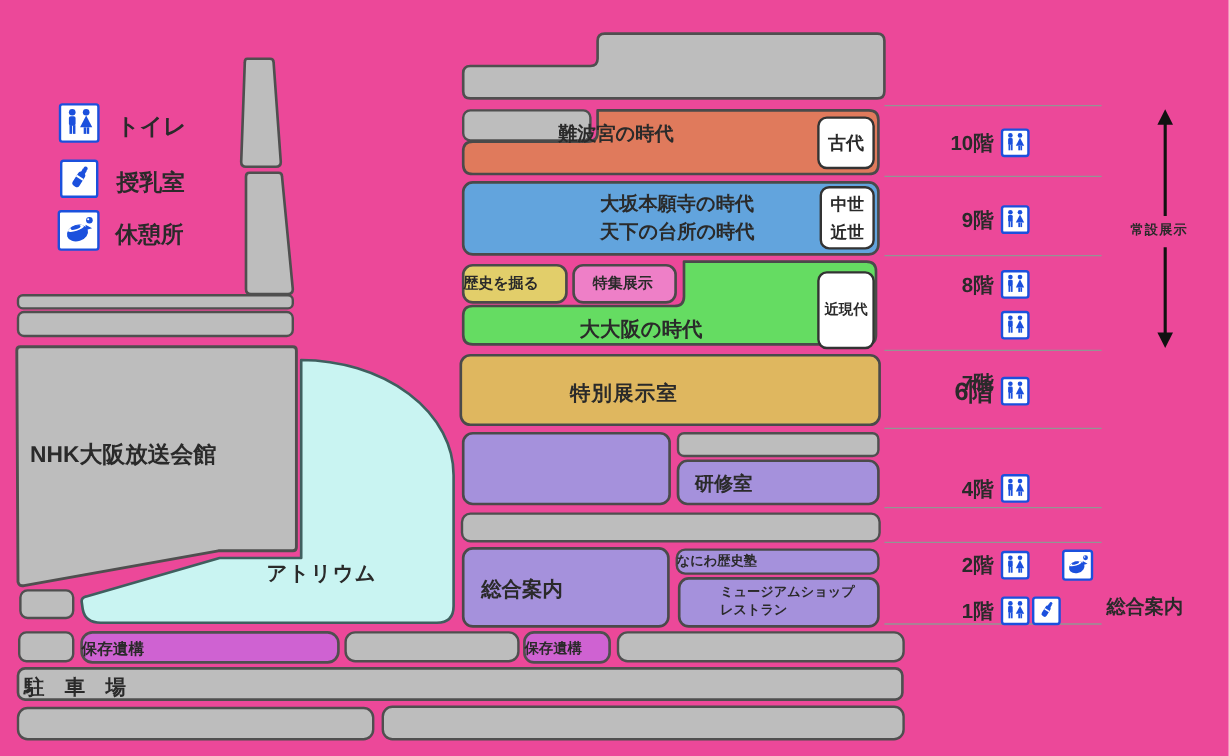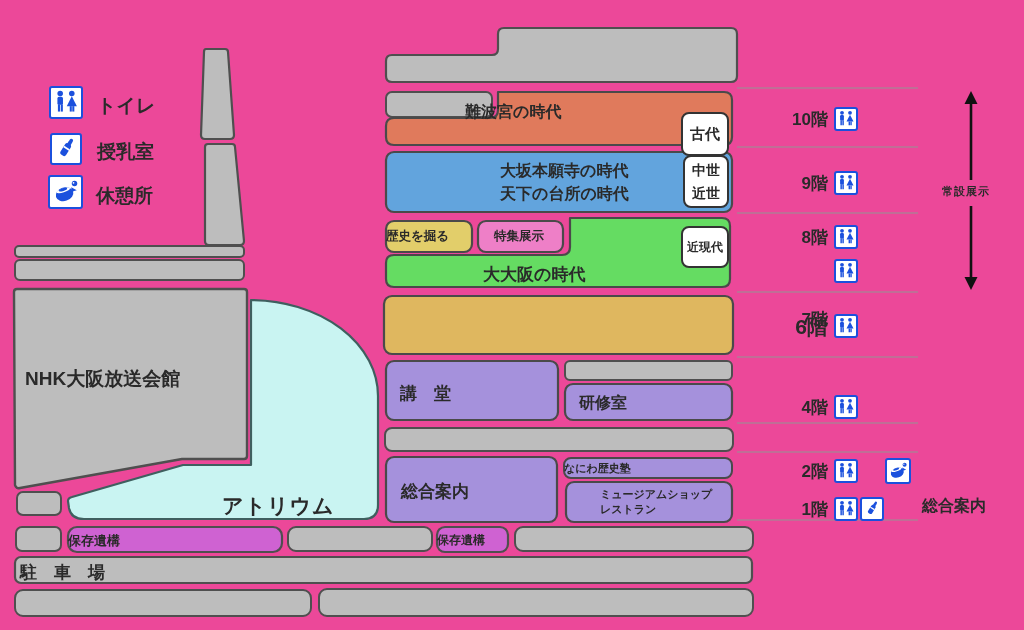--- a/index.html
+++ b/index.html
@@ -135,49 +135,49 @@
       </svg>
     <div class="lbl" style="left:97px;top:139px;font-size:19px;">授乳室</div>
 
     <svg class="picon" style="left:48px;top:175px;width:35px;height:34px;" viewBox="0 0 24 24">
         <use href="#sym-pot"></use>
       </svg>
     <div class="lbl" style="left:96px;top:183px;font-size:19px;">休憩所</div>
   </div>
 
   <div class="lbl ctr" style="left:25px;top:366px;width:210px;font-size:19px;">NHK大阪放送会館</div>
-  <div class="lbl ctr" style="left:222px;top:492px;width:105px;font-size:21px;letter-spacing:1px;">アトリウム</div>
+  <div class="lbl ctr" style="left:222px;top:466px;width:105px;font-size:17px;letter-spacing:1px;">アトリウム</div>
   <div class="lbl ctr" style="left:68px;top:532px;width:214px;font-size:13px;">保存遺構</div>
   <div class="lbl ctr" style="left:437px;top:532px;width:71px;font-size:12px;">保存遺構</div>
   <div class="lbl ctr" style="left:20px;top:561px;width:690px;font-size:17px;">駐　車　場</div>
 
   <div class="lbl ctr" style="left:465px;top:102px;width:170px;font-size:16px;">難波宮の時代</div>
-  <div class="badge" style="left:681px;top:97px;width:48px;height:44px;font-size:15px;margin-top:15px;">
+  <div class="badge" style="left:681px;top:97px;width:48px;height:44px;font-size:15px;">
     <div>古代</div>
   </div>
 
   <div class="lbl ctr" style="left:500px;top:159px;width:176px;font-size:16px;line-height:23px;">
     <div>大坂本願寺の時代</div>
     <div>天下の台所の時代</div>
   </div>
   <div class="badge" style="left:683px;top:155px;width:46px;height:53px;font-size:14px;line-height:23px;">
     <div>中世</div>
     <div>近世</div>
   </div>
 
   <div class="lbl ctr" style="left:386px;top:221px;width:86px;font-size:12.5px;line-height:31px;">歴史を掘る</div>
   <div class="lbl ctr" style="left:478px;top:221px;width:85px;font-size:12.5px;line-height:31px;padding-left:16px;">特集展示</div>
 
   <div class="lbl ctr" style="left:483px;top:263px;width:170px;font-size:17px;">大大阪の時代</div>
-  <div class="badge" style="left:681px;top:226px;width:48px;height:42px;font-size:12px;">
+  <div class="badge" style="left:681px;top:226px;width:48px;height:65px;font-size:12px;">
     <div>近現代</div>
   </div>
 
-
-  <div class="lbl ctr" style="left:400px;top:382px;width:140px;font-size:17px;">講　堂</div>
+  <div class="lbl ctr" style="left:475px;top:316px;width:170px;font-size:17px;letter-spacing:1px;">特別展示室</div>
+
   <div class="lbl ctr" style="left:579px;top:393px;width:140px;font-size:16px;">研修室</div>
 
   <div class="lbl ctr" style="left:401px;top:480px;width:140px;font-size:17px;">総合案内</div>
   <div class="lbl ctr" style="left:564px;top:459px;width:168px;font-size:11px;line-height:18px;">なにわ歴史塾</div>
   <div class="lbl" style="left:600px;top:487px;font-size:11px;line-height:15px;">
     <div>ミュージアムショップ</div>
     <div>レストラン</div>
   </div>
 
   <div class="lbl rgt" style="left:760px;top:108px;width:68px;font-size:17px;line-height:24px;">10階</div>

